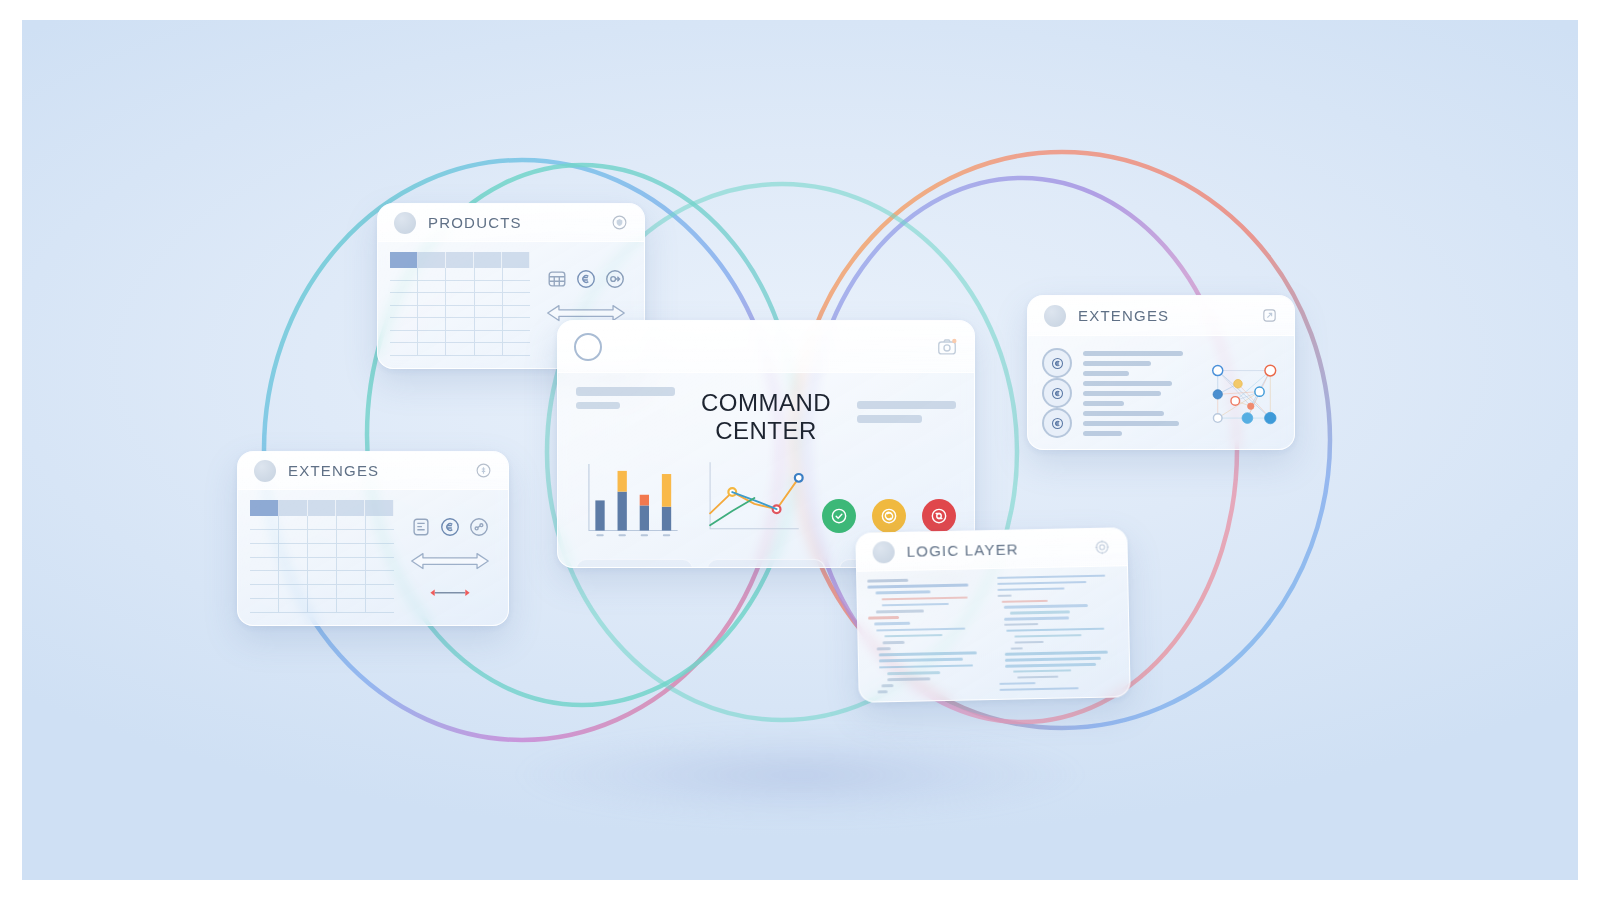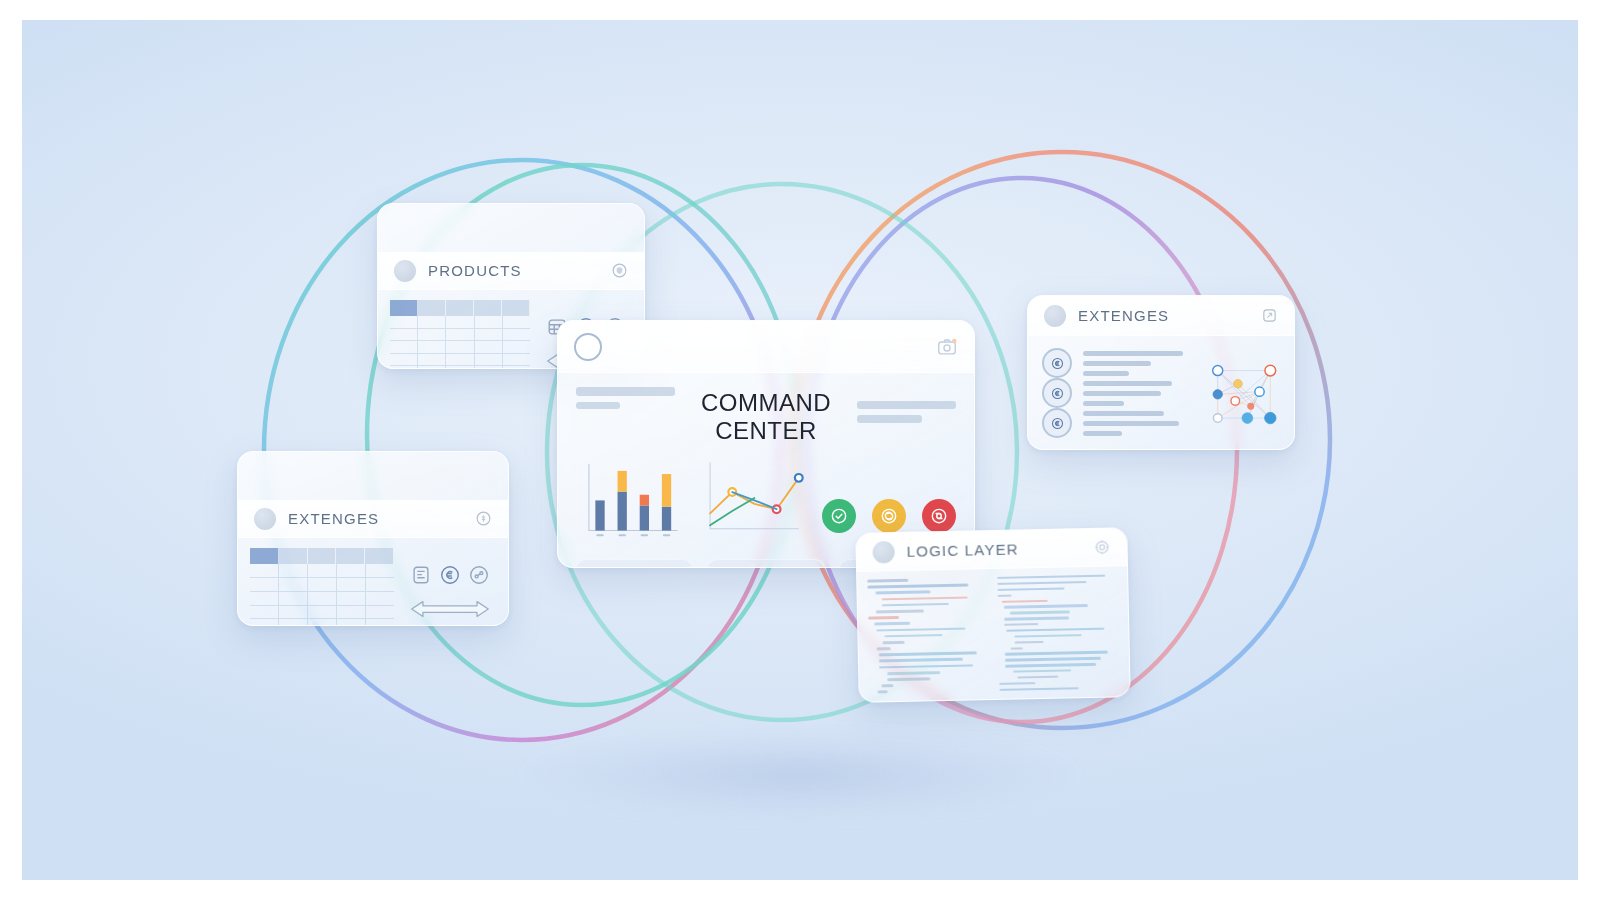--- a/index.html
+++ b/index.html
@@ -54,21 +54,21 @@
     background: radial-gradient(circle at 35% 30%, #dde5ef, #c6d2e0);
     flex: 0 0 auto;
   }
   .head-title {
     font-size: 15px; letter-spacing: 1.2px; color: #5f7086; font-weight: 400;
     white-space: nowrap;
   }
   .head-act { margin-left: auto; opacity: .55; display: flex; }
 
   
-  .tbl-card .card-head { height: 38px; margin-top: 48px; }
+  .tbl-card .card-head { height: 38px; }
   .tbl-body { display: flex; padding: 10px 12px 12px 12px; gap: 10px; height: calc(100% - 38px); }
   .grid-wrap { flex: 1 1 auto; display: flex; flex-direction: column; }
   .grid-head { display: flex; height: 16px; }
   .grid-head i { flex: 1; background: rgba(176,196,222,.55); border-right: 1px solid rgba(255,255,255,.6); }
   .grid-head i:first-child { background: rgba(124,156,204,.85); }
   .grid-rows { flex: 1; display: flex; flex-direction: column; }
   .grid-rows .r { flex: 1; display: flex; border-bottom: 1px solid rgba(150,180,210,.35); }
   .grid-rows .r i { flex: 1; border-right: 1px solid rgba(150,180,210,.35); }
   .grid-rows .r i:last-child { border-right: none; }
   .tbl-side { width: 92px; display: flex; flex-direction: column; align-items: center; gap: 10px; padding-top: 16px; }

